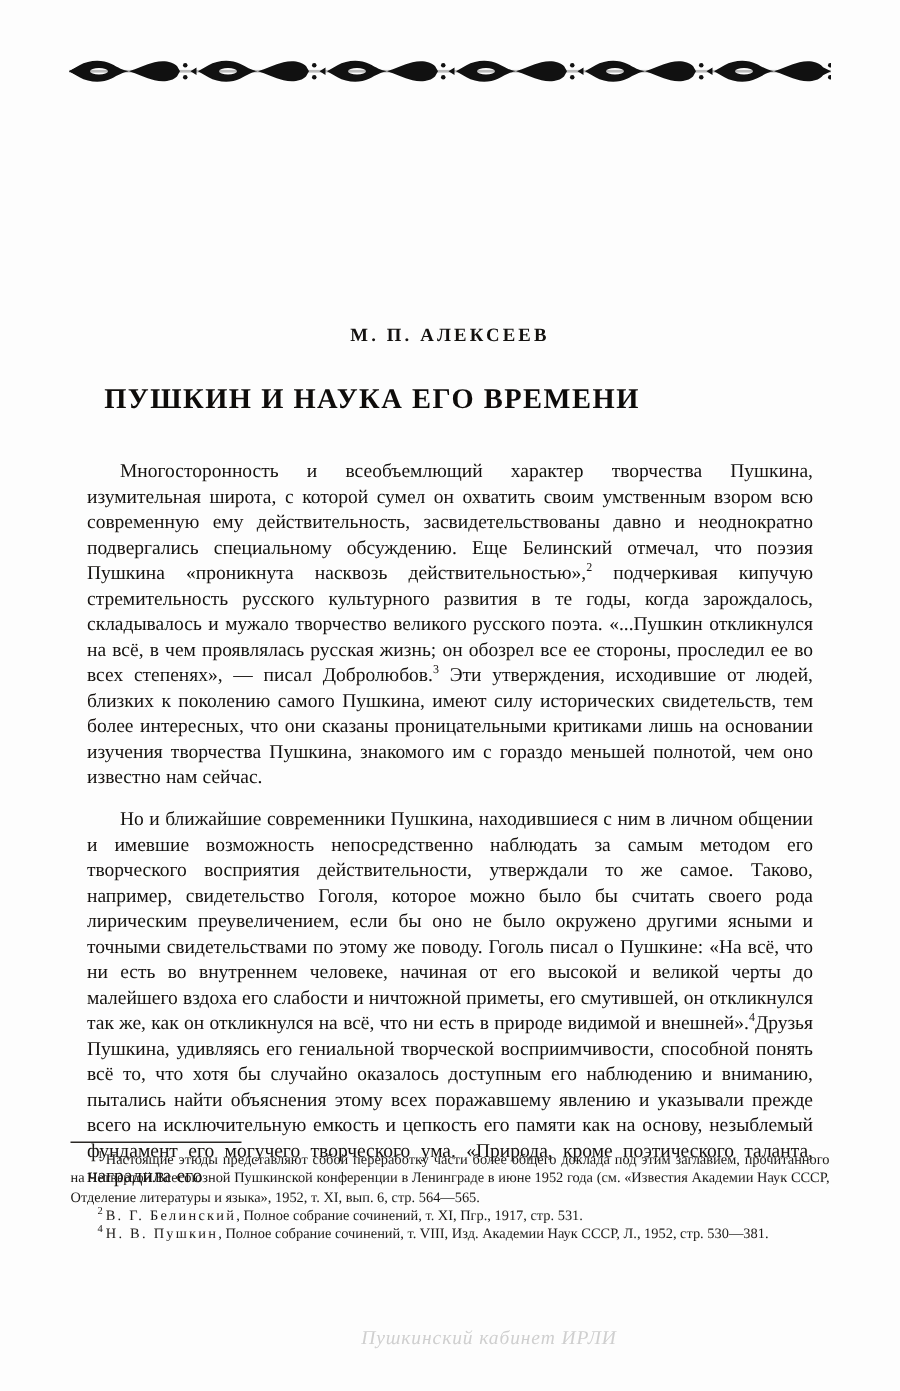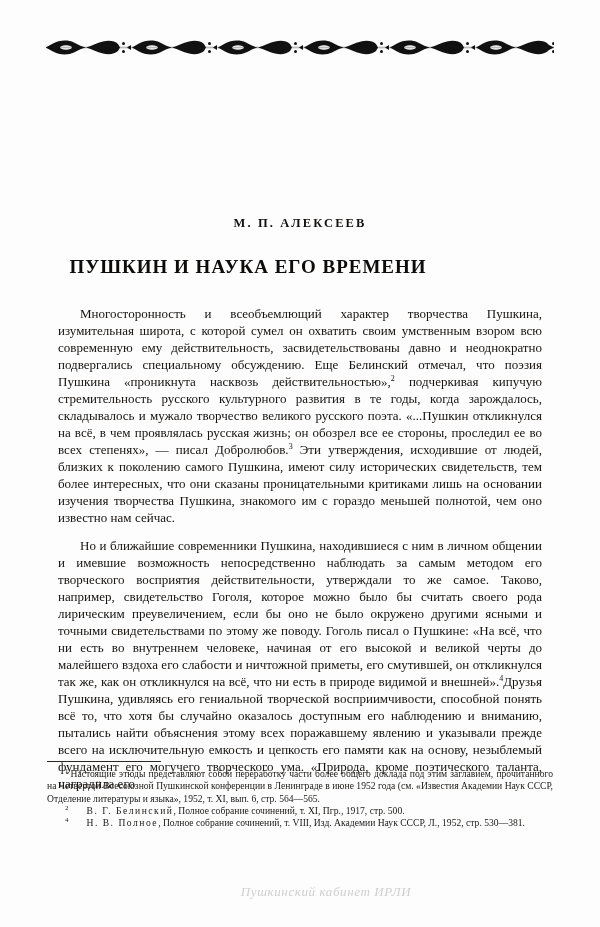--- a/index.html
+++ b/index.html
@@ -130,21 +130,20 @@
     color: #1b1916;
   }
   .footnotes p .fn-num {
     font-size: 7px;
     vertical-align: super;
     line-height: 0;
     padding-right: 2px;
   }
   .sp {
     letter-spacing: 1.5px;
-    margin-left: 16px;
   }
 
   
   .stamp {
     position: absolute;
     left: 0;
     top: 884px;
     width: 600px;
     text-align: center;
     font-style: italic;
@@ -199,22 +198,22 @@
     <p><span>Но и ближайшие современники Пушкина, находившиеся с ним в личном общении и имевшие возможность непосредственно наблюдать за самым методом его творческого восприятия действительности, утверждали то же самое. Таково, например, свидетельство Гоголя, которое можно было бы считать своего рода лирическим преувеличением, если бы оно не было окружено другими ясными и точными свидетельствами по этому же поводу. Гоголь писал о Пушкине: «На всё, что ни есть во внутреннем человеке, начиная от его высокой и великой черты до малейшего вздоха его слабости и ничтожной приметы, его смутившей, он откликнулся так же, как он откликнулся на всё, что ни есть в природе видимой и внешней».</span><sup>4</sup><span>Друзья Пушкина, удивляясь его гениальной творческой восприимчивости, способной понять всё то, что хотя бы случайно оказалось доступным его наблюдению и вниманию, пытались найти объяснения этому всех поражавшему явлению и указывали прежде всего на исключительную емкость и цепкость его памяти как на основу, незыблемый фундамент его могучего творческого ума. «Природа, кроме поэтического таланта, наградила его</span></p>
 
   </div>
 
   <div class="fn-rule"></div>
 
   <div class="footnotes">
 
     <p><span class="fn-num">1</span><span>Настоящие этюды представляют собой переработку части более общего доклада под этим заглавием, прочитанного на Четвертой Всесоюзной Пушкинской конференции в Ленинграде в июне 1952 года (см. «Известия Академии Наук СССР, Отделение литературы и языка», 1952, т. XI, вып. 6, стр. 564—565.</span></p>
 
-    <p><span class="fn-num">2</span><span class="sp">В. Г. Белинский</span><span>, Полное собрание сочинений, т. XI, Пгр., 1917, стр. 500.</span></p>
-
-
-    <p><span class="fn-num">4</span><span class="sp">Н. В. Полное</span><span>, Полное собрание сочинений, т. VIII, Изд. Академии Наук СССР, Л., 1952, стр. 530—381.</span></p>
+    <p><span class="fn-num">2</span><span class="sp">В. Г. Белинский</span><span>, Полное собрание сочинений, т. XI, Пгр., 1917, стр. 531.</span></p>
+
+
+    <p><span class="fn-num">4</span><span class="sp">Н. В. Пушкин</span><span>, Полное собрание сочинений, т. VIII, Изд. Академии Наук СССР, Л., 1952, стр. 530—381.</span></p>
 
   </div>
 
   <div class="stamp">Пушкинский кабинет ИРЛИ</div>
 
 </div>
 
 </body></html>

